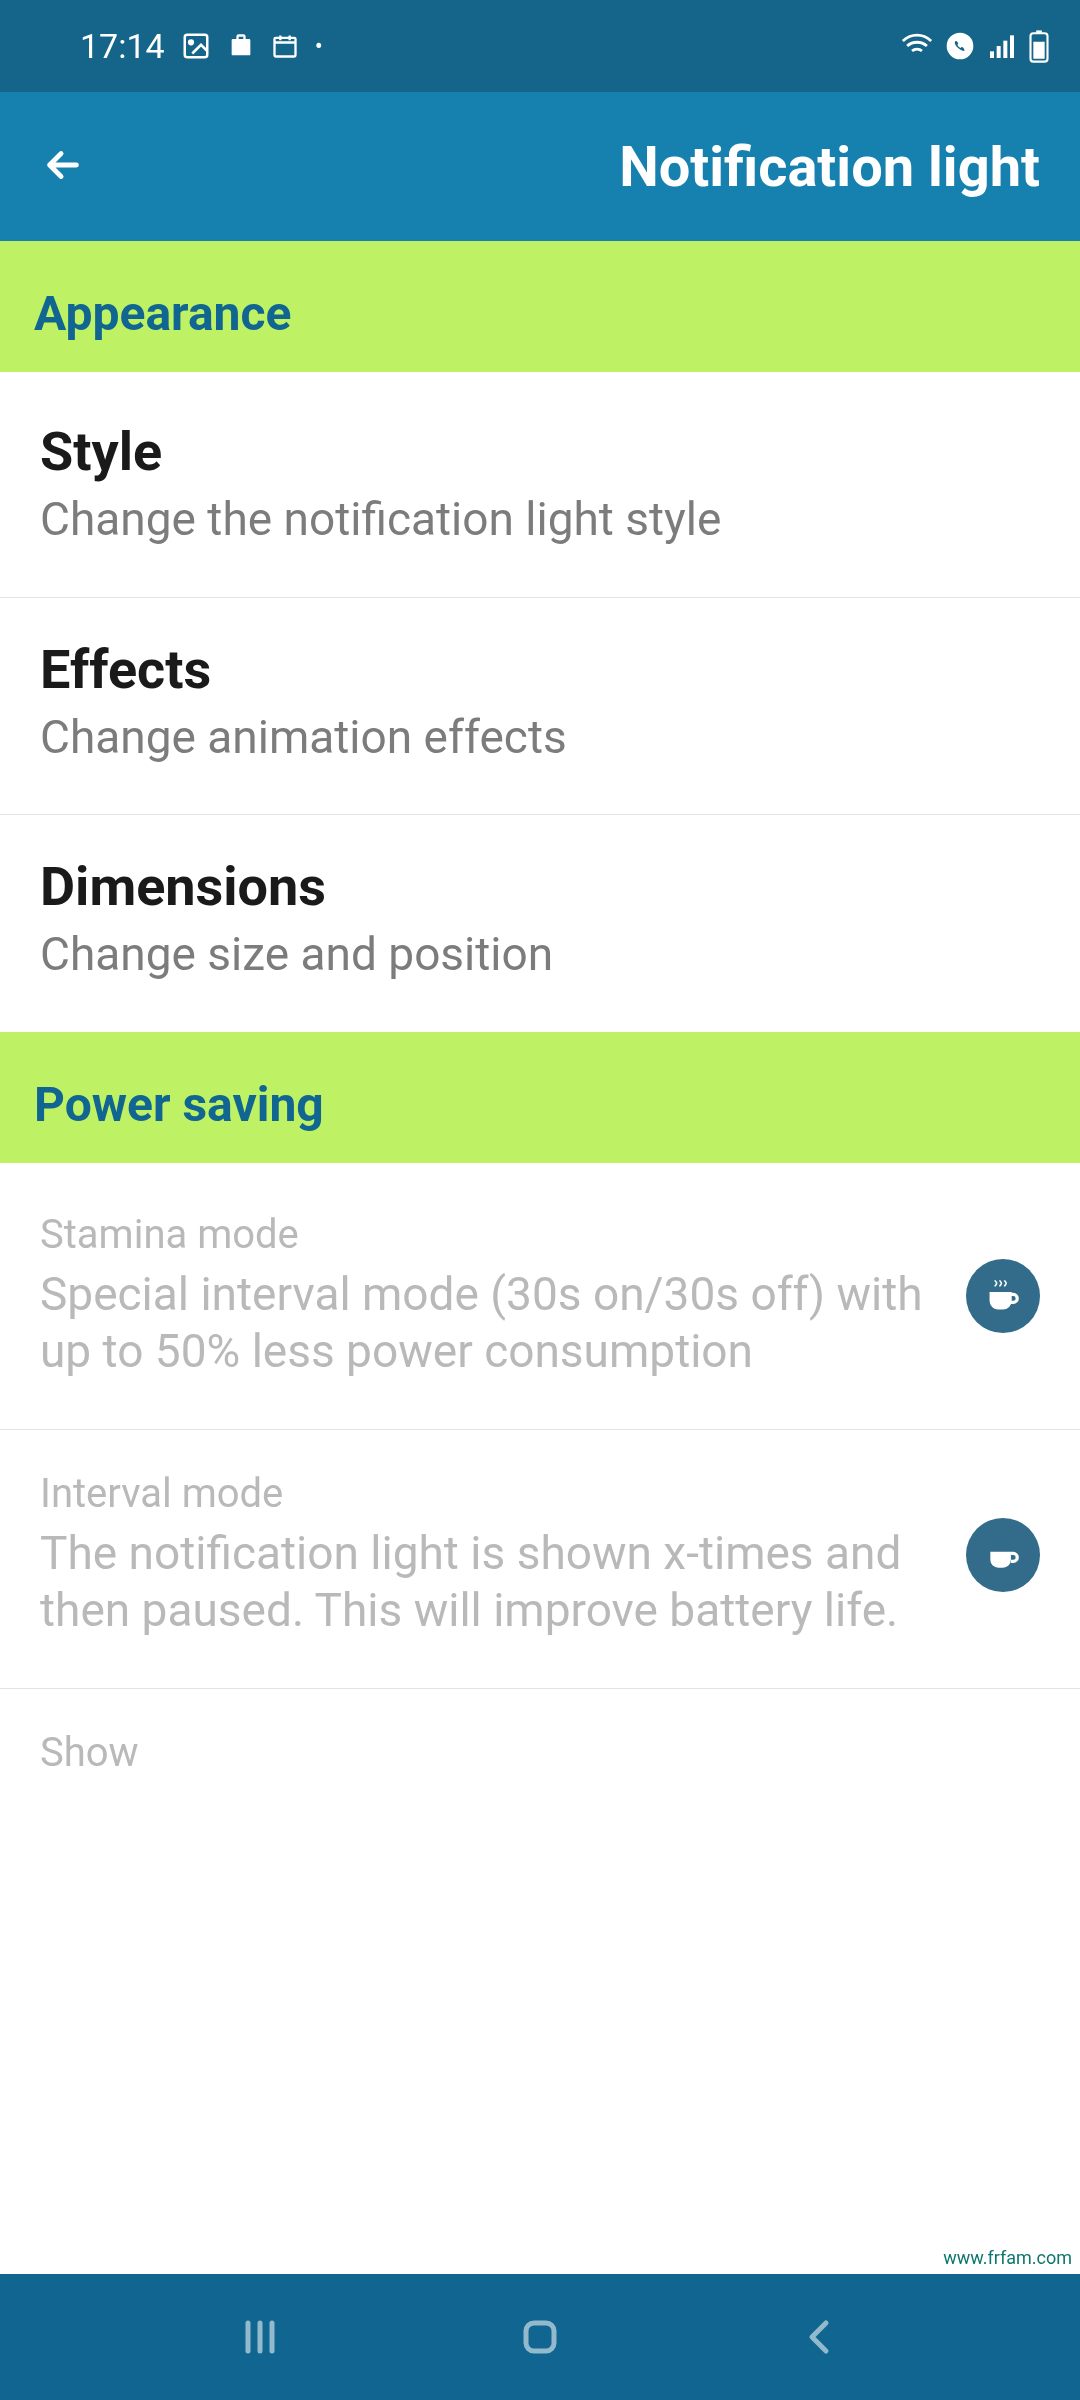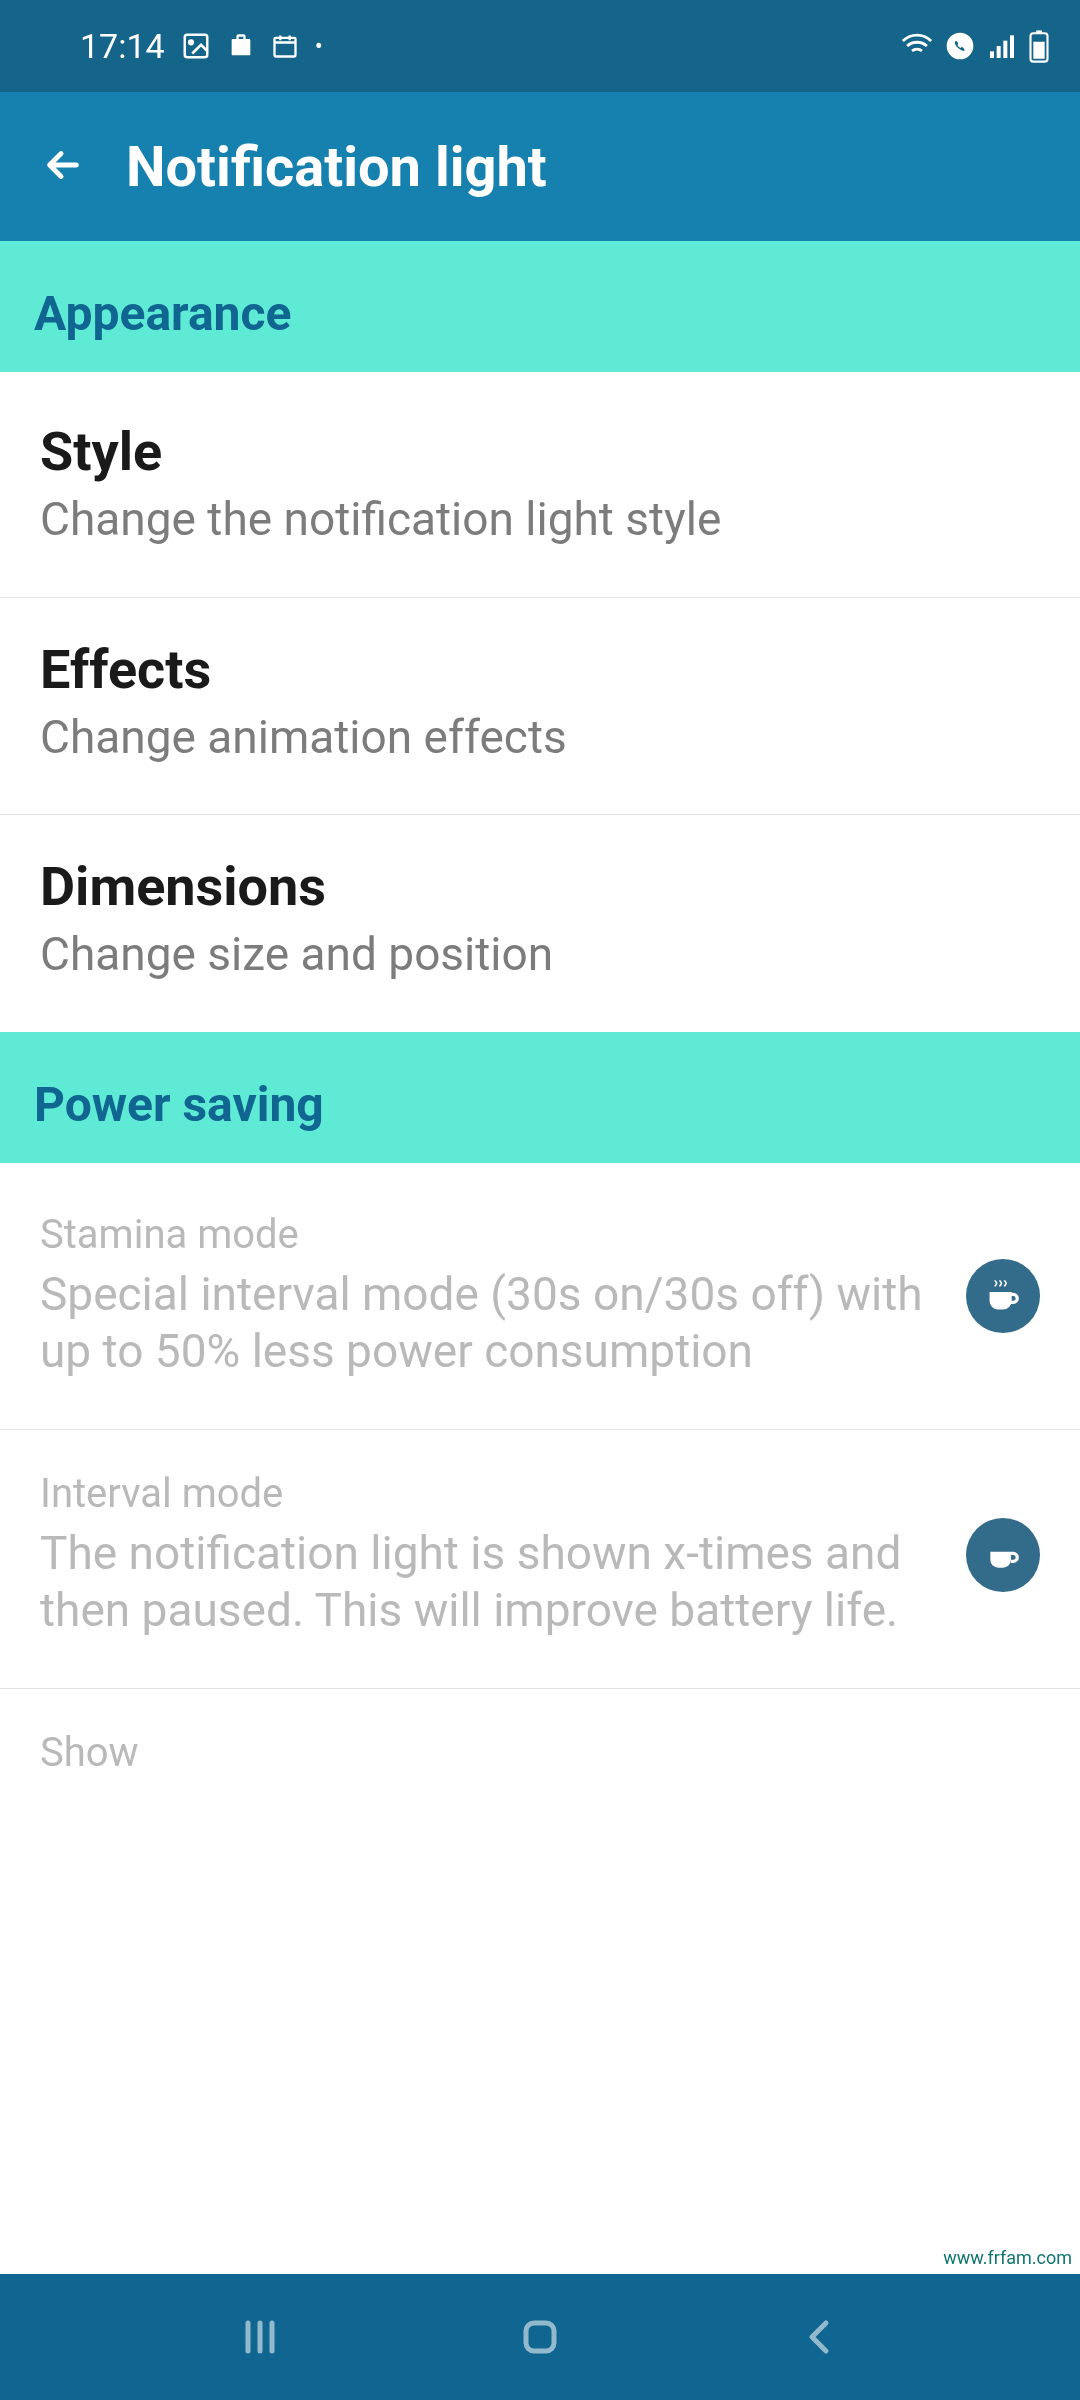--- a/index.html
+++ b/index.html
@@ -19,32 +19,33 @@
     .status-right { display: flex; align-items: center; gap: 10px; }
     .status-icon { display: inline-flex; align-items: center; }
 
     .app-bar {
       height: 149px;
       background: #1681af;
       display: flex;
       align-items: center;
       padding: 0 40px;
       gap: 40px;
+      justify-content: space-between;
     }
     .app-bar-title {
       color: #fff;
       font-size: 56px;
       font-weight: 700;
     }
     .back-arrow { color: #fff; }
 
     .content { background: #fff; }
 
     .section-header {
-      background: #5eead4;
+      background: #bef264;
       padding: 44px 34px 30px;
       color: #106690;
       font-size: 48px;
       font-weight: 700;
     }
 
     .list-item {
       padding: 40px 40px 48px;
       border-bottom: 1px solid #e3e3e3;
       display: flex;

